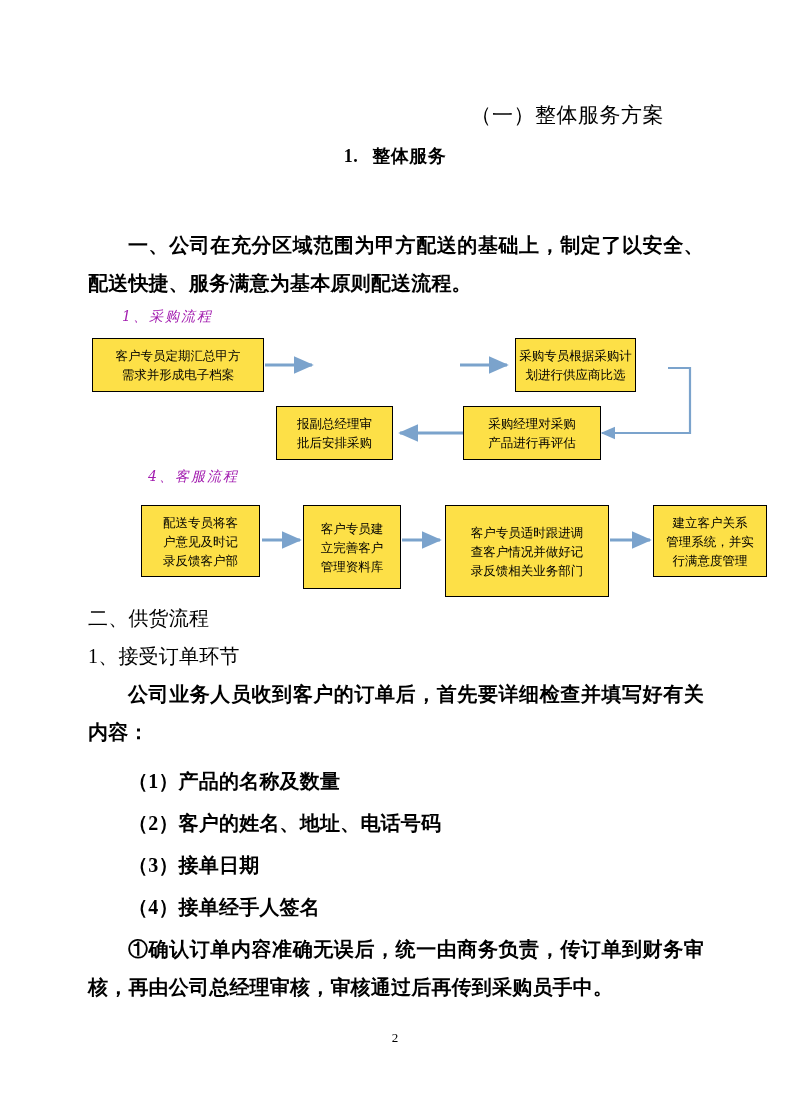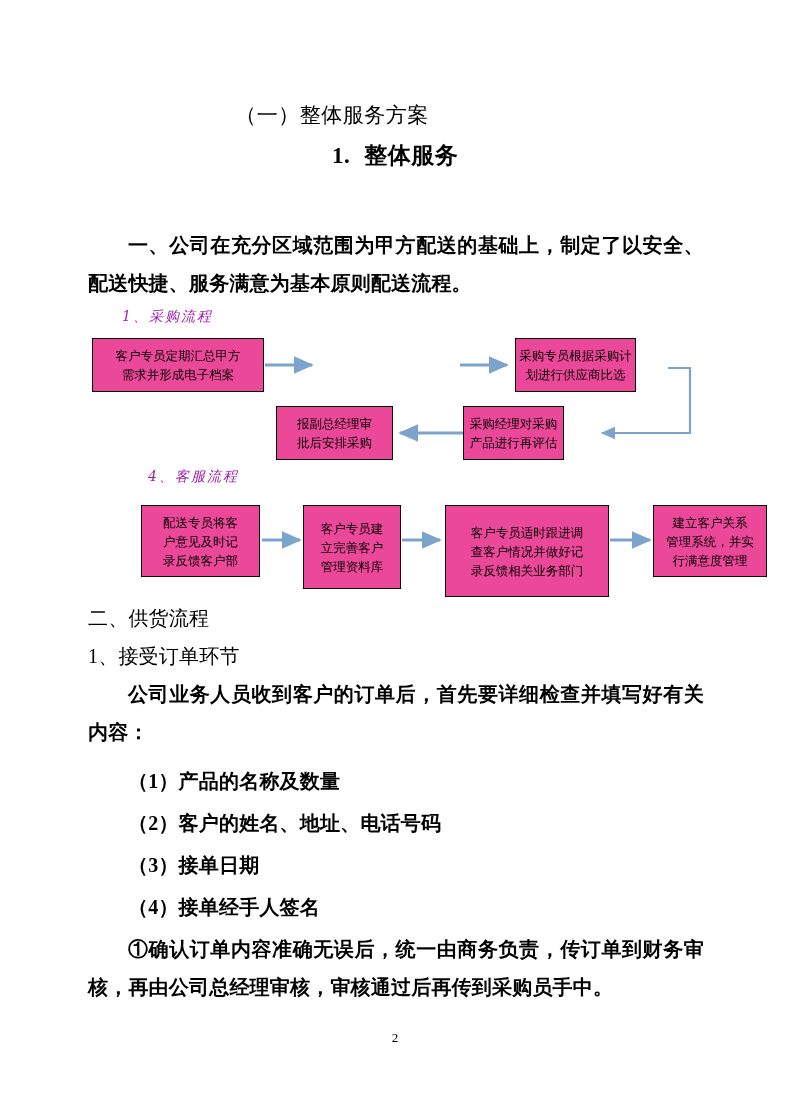--- a/index.html
+++ b/index.html
@@ -20,33 +20,33 @@
     position: absolute;
     inset: 0;
   }
 
   
   .doc-title {
     position: absolute;
     top: 100px;
     left: 0;
     width: 664px;
-    text-align: center;
+    text-align: right;
     font-size: 21px;
     line-height: 30px;
     letter-spacing: 0.5px;
     font-family: "Liberation Serif", "DejaVu Serif", serif;
   }
   .doc-subtitle {
     position: absolute;
     top: 143px;
     left: 0;
     width: 790px;
     text-align: center;
-    font-size: 23px;
+    font-size: 18px;
     font-weight: bold;
     line-height: 26px;
     letter-spacing: 0.5px;
   }
   .doc-subtitle .num {
     font-family: "Liberation Serif", serif;
     margin-right: 14px;
   }
 
   
@@ -69,21 +69,21 @@
     font-family: "DejaVu Serif", "Liberation Serif", serif;
     letter-spacing: 2px;
     font-style: italic;
     color: #a21caf;
   }
 
   .fbox {
     position: absolute;
     box-sizing: border-box;
     border: 1px solid #000000;
-    background: #ec4899;
+    background: #fde047;
     font-family: "DejaVu Sans", "Liberation Sans", sans-serif;
     font-size: 12.5px;
     line-height: 19px;
     text-align: center;
     color: #000000;
     display: flex;
     align-items: center;
     justify-content: center;
     padding: 2px 3px;
     overflow: hidden;
@@ -146,21 +146,21 @@
     <span class="fbox-inner">客户专员定期汇总甲方
 需求并形成电子档案</span>
   </div>
 
 
   <div class="fbox" style="left:515px; top:338px; width:121px; height:54px;">
     <span class="fbox-inner">采购专员根据采购计
 划进行供应商比选</span>
   </div>
 
-  <div class="fbox" style="left:463px; top:406px; width:101px; height:54px;">
+  <div class="fbox" style="left:463px; top:406px; width:138px; height:54px;">
     <span class="fbox-inner">采购经理对采购
 产品进行再评估</span>
   </div>
 
   <div class="fbox" style="left:276px; top:406px; width:117px; height:54px;">
     <span class="fbox-inner">报副总经理审
 批后安排采购</span>
   </div>
 
   <div class="flow-label" style="top:468px; left:148px;">4、客服流程</div>

